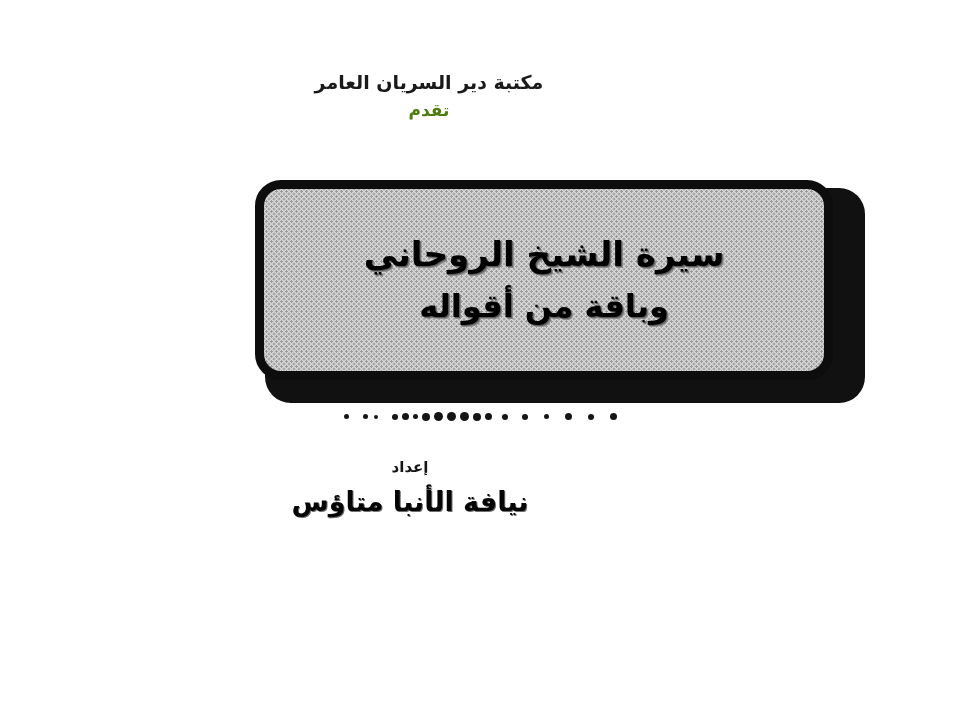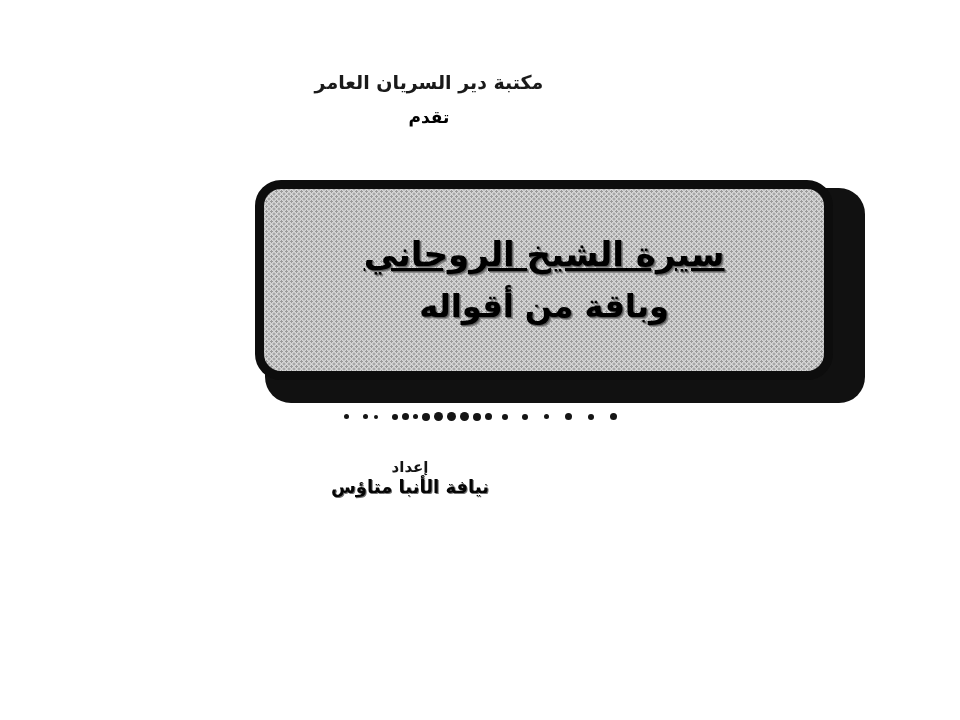--- a/index.html
+++ b/index.html
@@ -36,22 +36,22 @@
     letter-spacing: 1.5px;
     color: #1a1a1a;
     line-height: 1.5;
     direction: rtl;
     margin-right: 118px;
   }
   .presents-line {
     font-size: 17px;
     font-weight: bold;
     letter-spacing: 1px;
-    color: #000000;
-    margin-top: 10px;
+    color: #4d7c0f;
+    margin-top: 3px;
     margin-right: 118px;
     direction: rtl;
   }
 
   
   .plaque-wrap {
     position: absolute;
     top: 180px;
     left: 255px;
     width: 610px;
@@ -88,21 +88,21 @@
   }
   .title-line {
     direction: rtl;
     font-weight: bold;
     color: #000000;
     letter-spacing: 3px;
     text-align: center;
     line-height: 1.45;
     text-shadow: 1px 1px 0 #5c5c5c, 2px 2px 0 #8a8a8a;
   }
-  .title-line-1 { font-size: 34px; text-decoration: underline; }
+  .title-line-1 { font-size: 34px; }
   .title-line-2 { font-size: 32px; margin-top: 4px; }
 
   
   .dots-row {
     position: absolute;
     top: 412px;
     left: 0;
     width: 960px;
     text-align: center;
     direction: ltr;
@@ -126,24 +126,25 @@
     direction: rtl;
   }
   .prepared-label {
     font-size: 15px;
     font-weight: bold;
     color: #151515;
     letter-spacing: 1px;
     margin-right: 140px;
   }
   .author-name {
-    font-size: 18px;
+    font-size: 27px;
     font-weight: bold;
     color: #050505;
     letter-spacing: 4px;
+    margin-top: 10px;
     margin-right: 140px;
     text-shadow: 1px 1px 0 #6f6f6f;
   }
   .author-title {
     font-size: 16px;
     font-weight: bold;
     color: #1a1a1a;
     letter-spacing: 0.5px;
     margin-top: 12px;
     margin-right: 140px;

